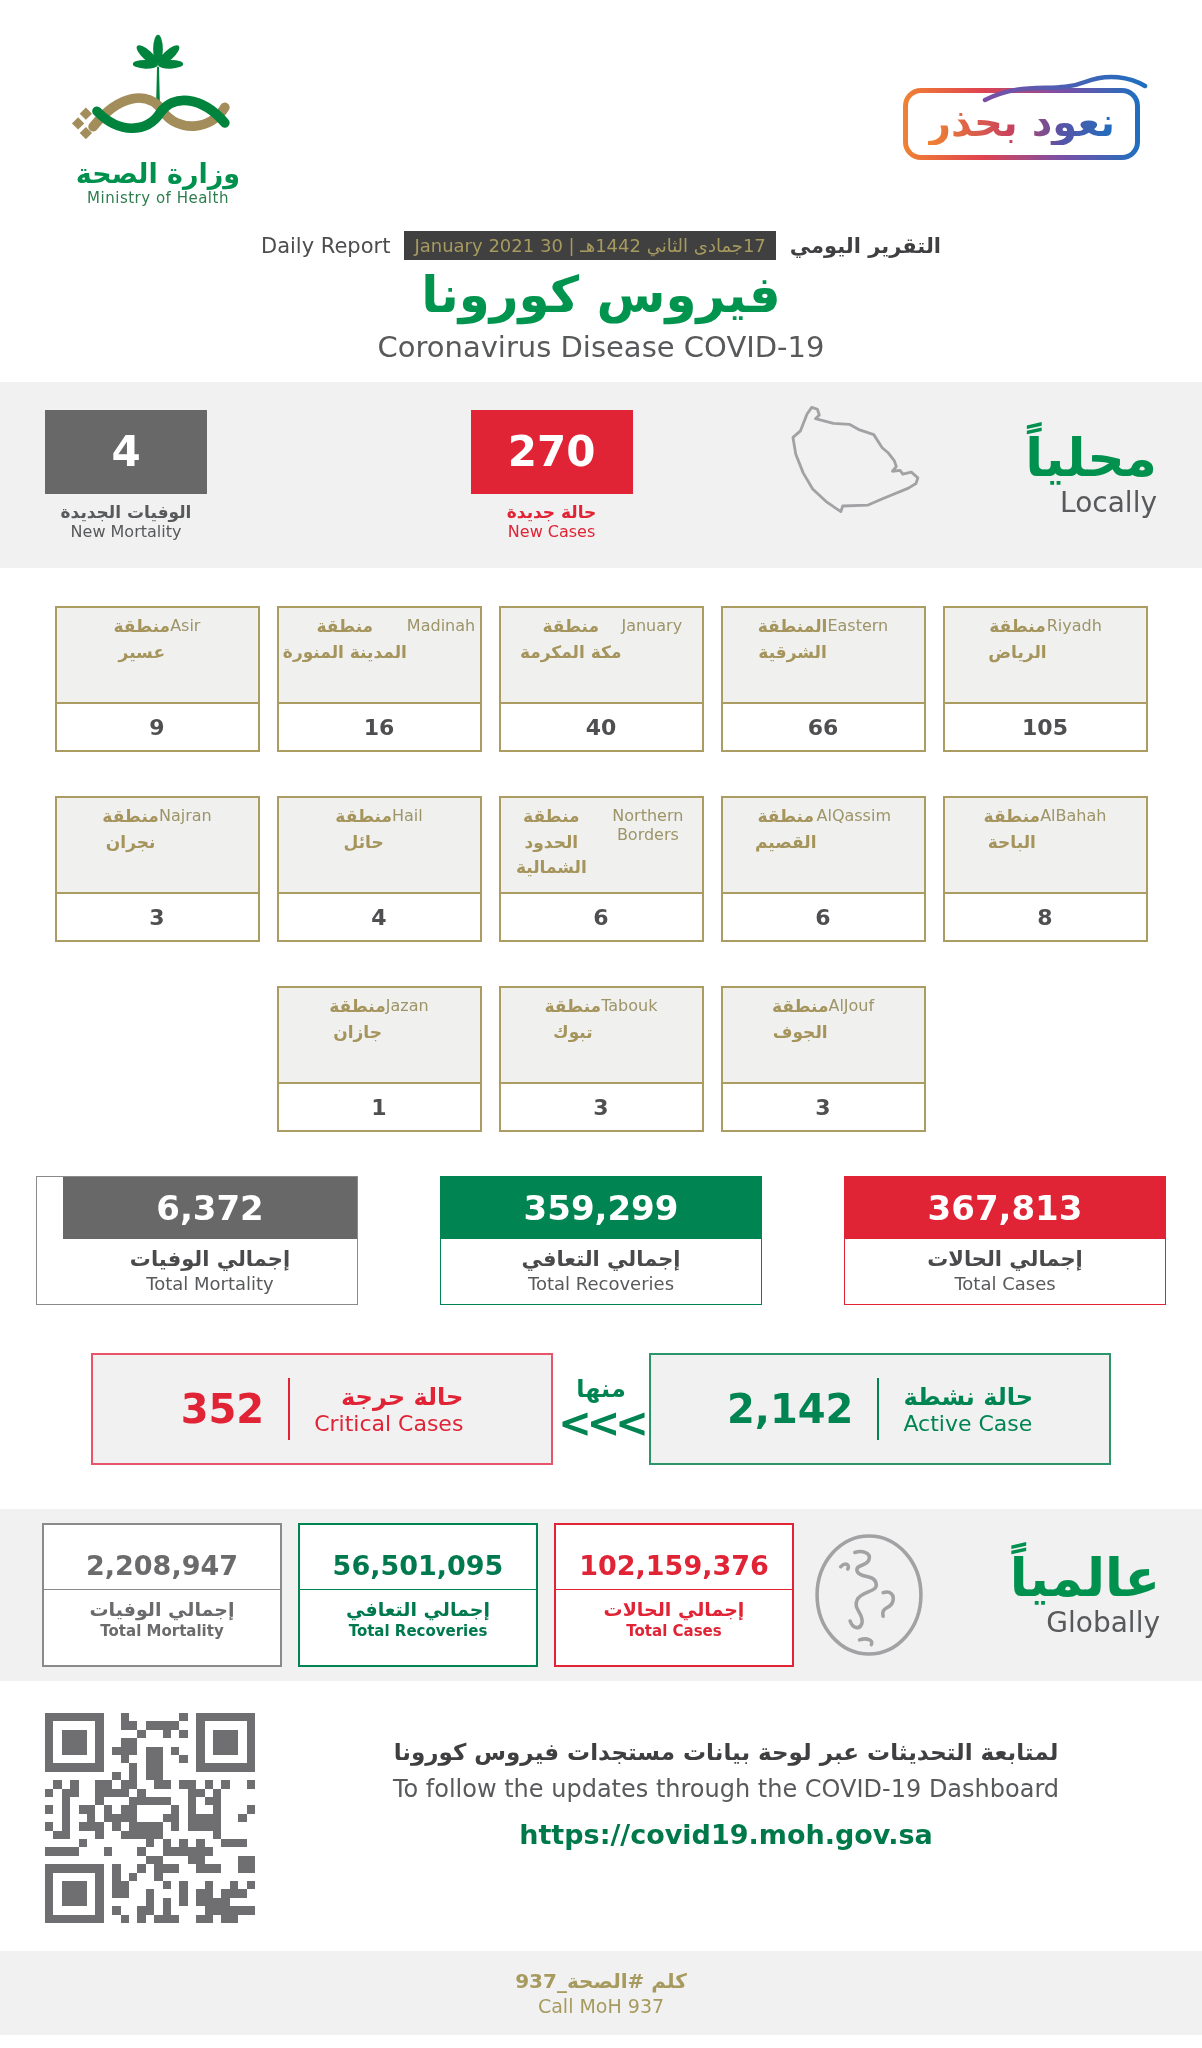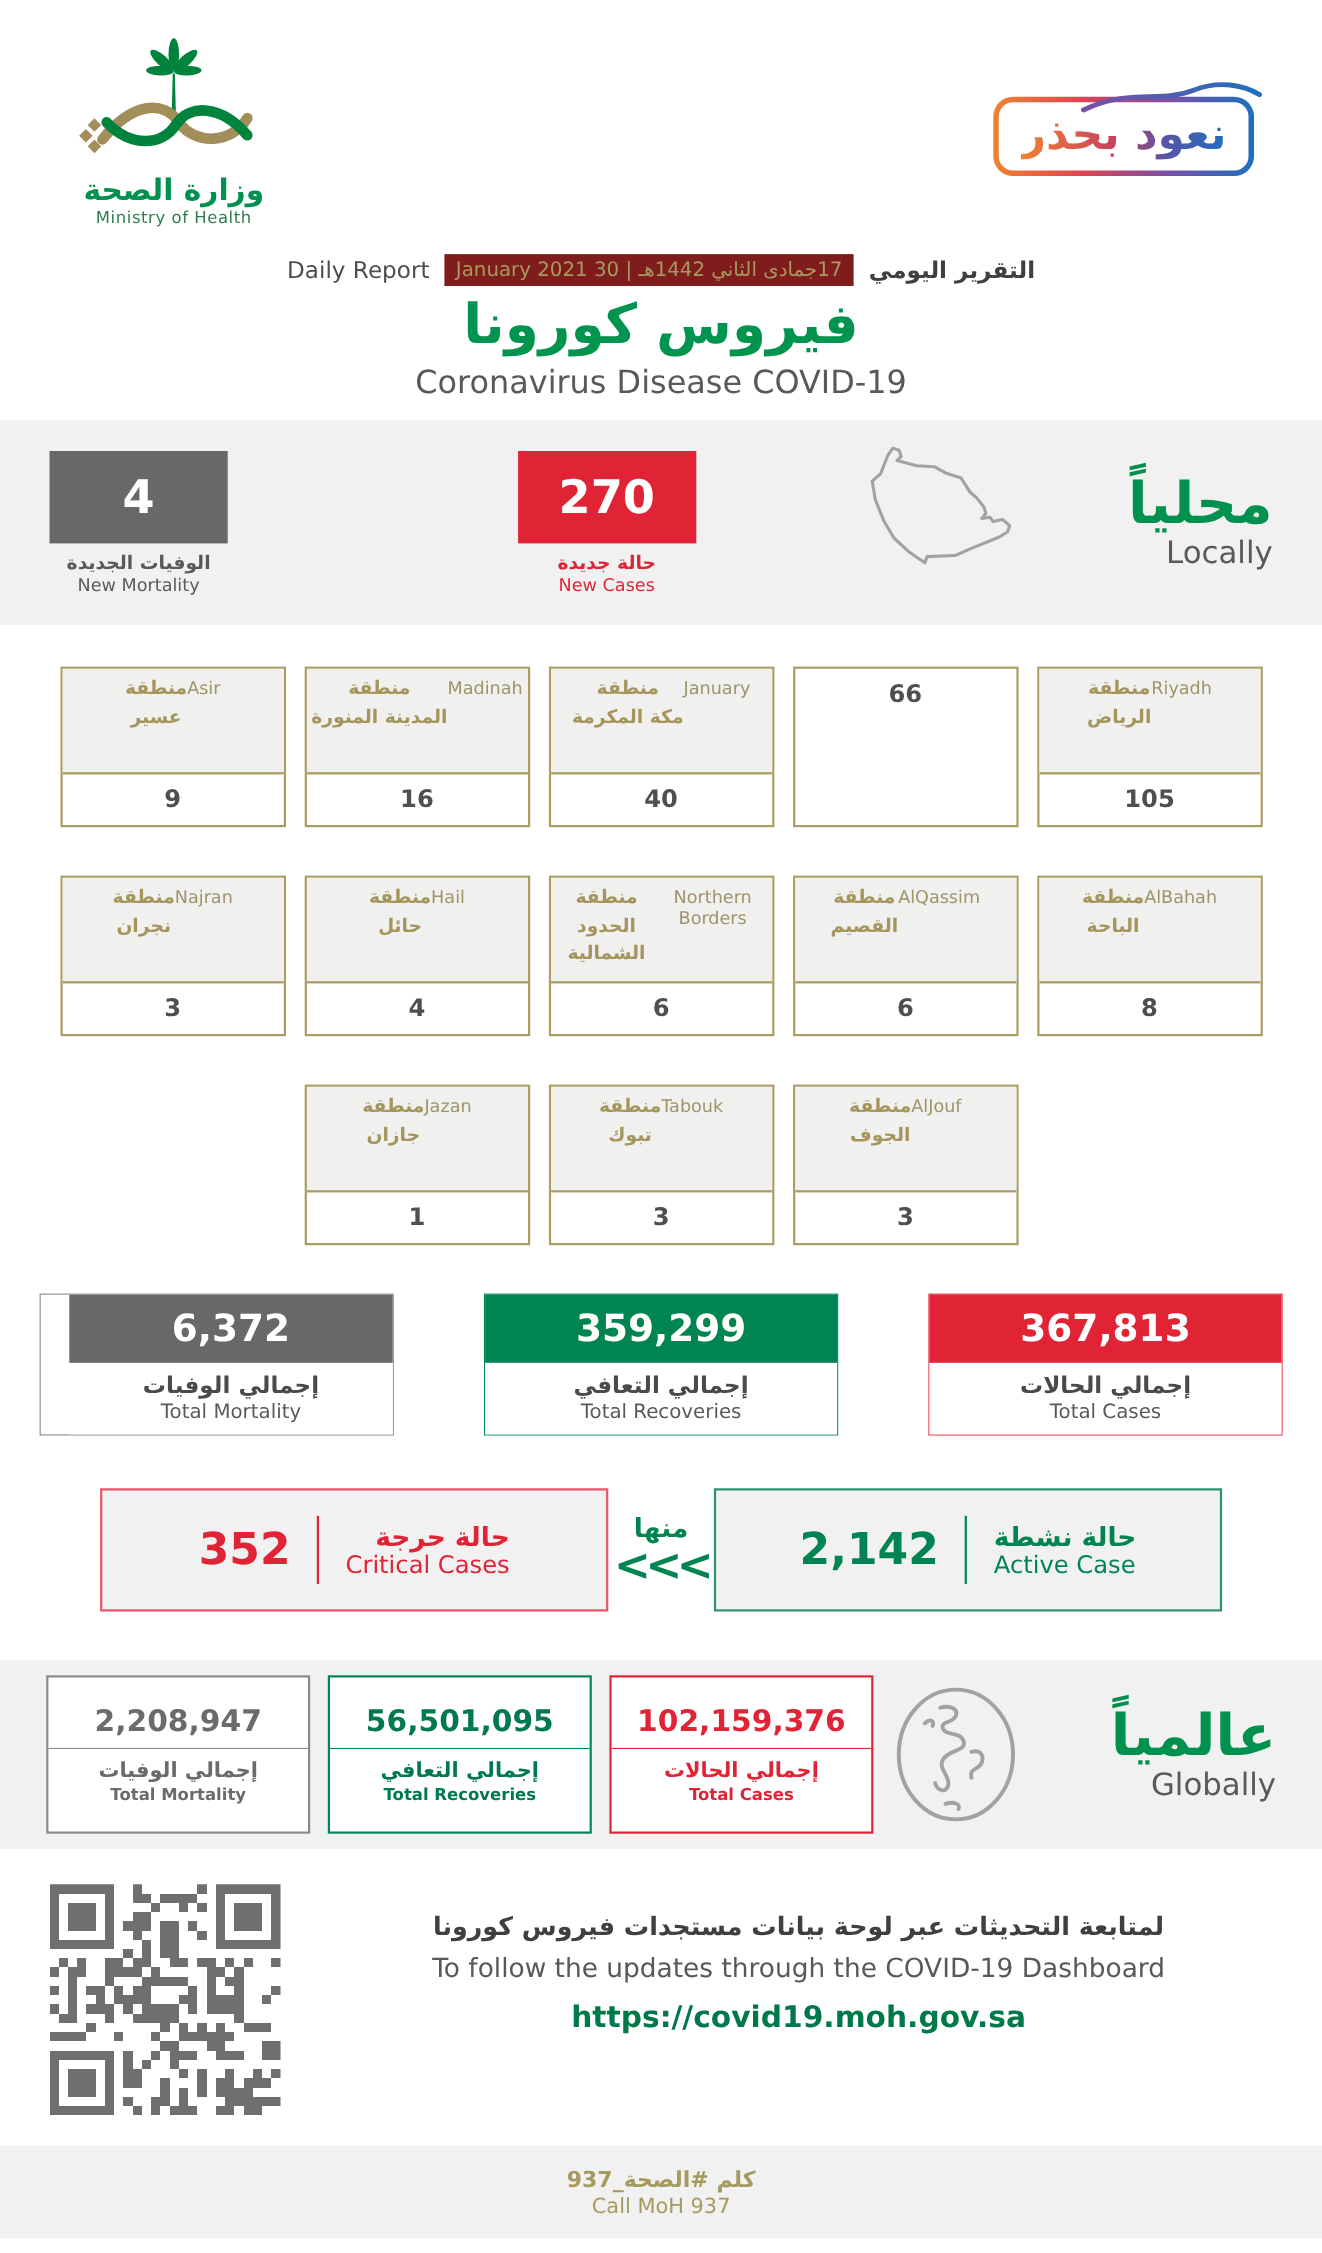--- a/index.html
+++ b/index.html
@@ -16,21 +16,21 @@
   .badge { margin-top:62px; margin-right:4px; position:relative; border-radius:18px; padding:5px;
            background:linear-gradient(90deg,#f08232,#e0434f,#7b4fa6,#1e6fbf); }
   .badge-inner { background:#fff; border-radius:13px; padding:6px 20px 10px 20px; }
   .badge-text { font-size:40px; font-weight:bold; direction:rtl; display:block;
                 background:linear-gradient(90deg,#f08232 0%,#c9415f 45%,#5a53a5 70%,#1e6fbf 100%);
                 -webkit-background-clip:text; background-clip:text; color:transparent; }
   .badge-swoosh { position:absolute; top:-16px; right:-10px; }
 
   .report-row { display:flex; justify-content:center; align-items:center; gap:14px; margin-top:24px; }
   .report-en { color:#4d4d4f; font-size:21px; }
-  .report-date { background:#7f1d1d; color:#a79a5f; font-size:18px; padding:4px 10px; }
+  .report-date { background:#404040; color:#a79a5f; font-size:18px; padding:4px 10px; }
   .report-ar { color:#3f3f41; font-size:21px; font-weight:bold; }
   .main-title-ar { text-align:center; color:#00944e; font-size:50px; font-weight:bold; margin-top:6px; }
   .main-title-en { text-align:center; color:#58595b; font-size:29px; margin-top:6px; }
 
   
   .locally-band { margin-top:18px; height:186px; display:flex; align-items:center; padding:0 45px; gap:26px; }
   .stat-box { width:162px; text-align:center; }
   .stat-box .num { height:84px; display:flex; align-items:center; justify-content:center;
                    color:#fff; font-size:42px; font-weight:bold; }
   .stat-box .lab-ar { font-size:17px; font-weight:bold; margin-top:8px; }
@@ -207,20 +207,25 @@
     <div class="region-card">
       <div class="hd">
         <div class="n-ar ar">منطقة
 مكة المكرمة</div>
         <div class="n-en">January</div>
       </div>
       <div class="val">40</div>
     </div>
 
     <div class="region-card">
+      <div class="hd">
+        <div class="n-ar ar">المنطقة
+الشرقية</div>
+        <div class="n-en">Eastern</div>
+      </div>
       <div class="val">66</div>
     </div>
 
     <div class="region-card">
       <div class="hd">
         <div class="n-ar ar">منطقة
 الرياض</div>
         <div class="n-en">Riyadh</div>
       </div>
       <div class="val">105</div>

